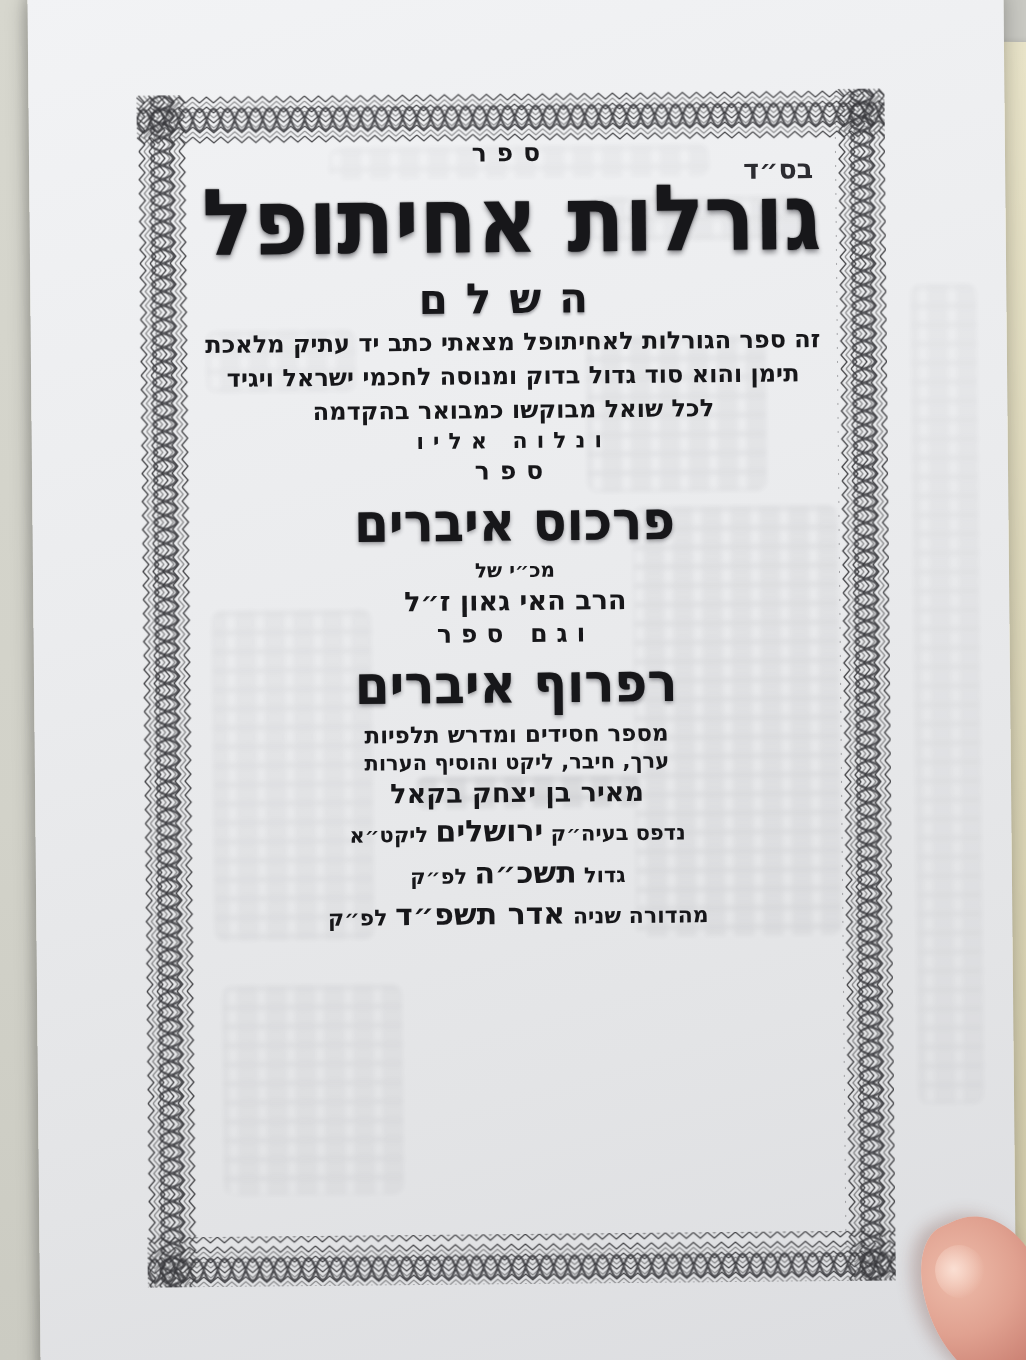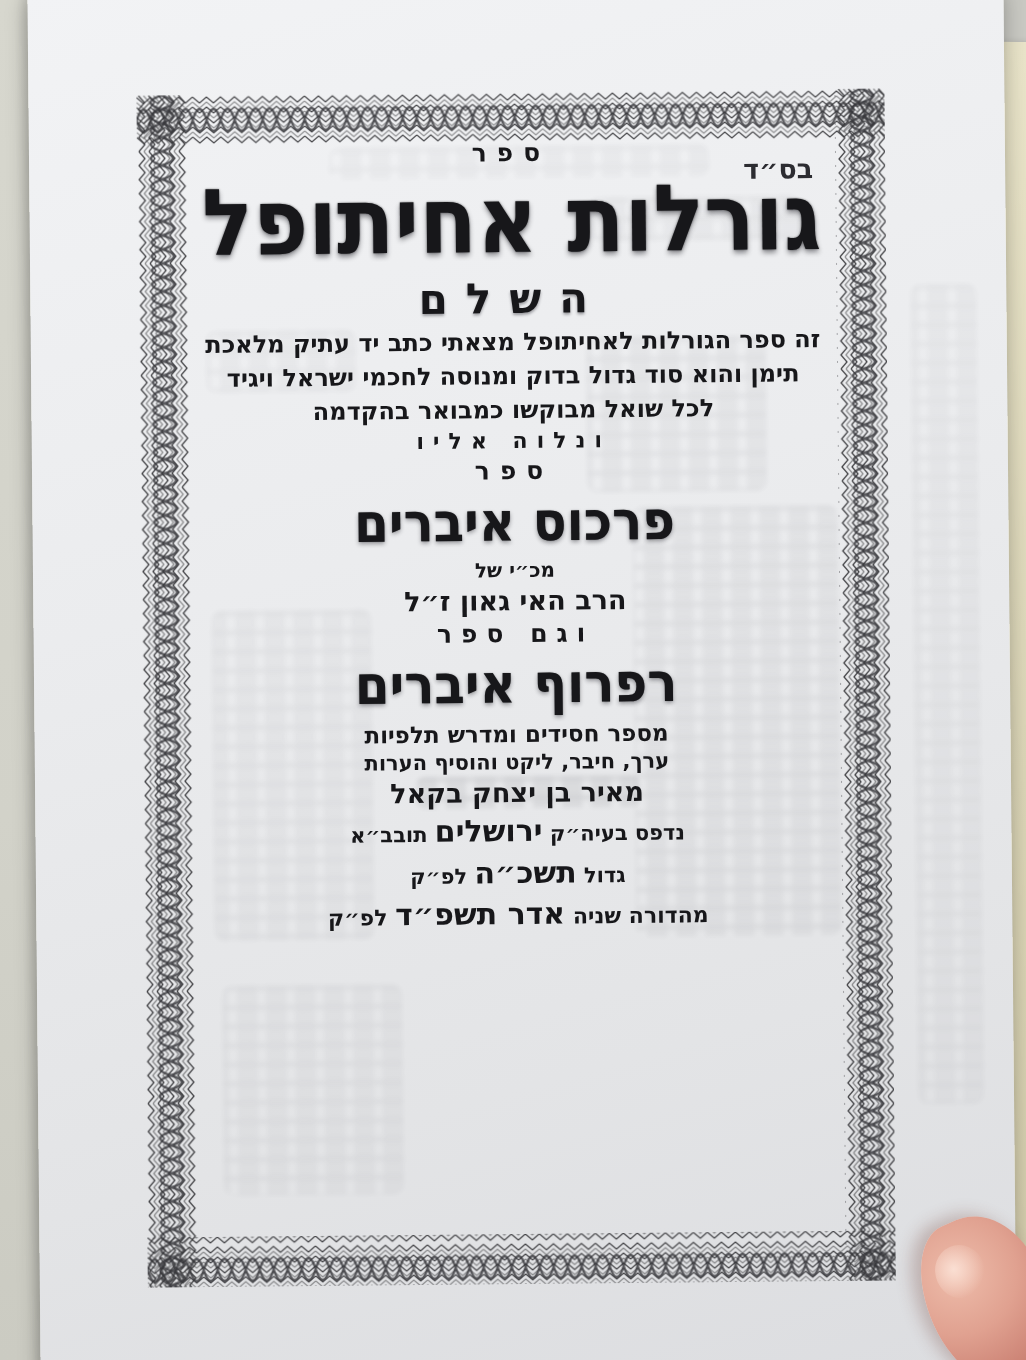--- a/index.html
+++ b/index.html
@@ -161,21 +161,21 @@
       <div class="t-mki">מכ״י של</div>
       <div class="t-gaon">הרב האי גאון ז״ל</div>
       <div class="t-also">וגם ספר</div>
       <div class="t-big2">רפרוף איברים</div>
       <div class="t-sources">מספר חסידים ומדרש תלפיות</div>
       <div class="t-role">ערך, חיבר, ליקט והוסיף הערות</div>
       <div class="t-editor">מאיר בן יצחק בקאל</div>
       <div class="t-printed">
         <span>נדפס בעיה״ק</span>
         <span class="big">ירושלים</span>
-        <span>תובב״א</span>
+        <span>ליקט״א</span>
       </div>
       <div class="t-year">
         <span>גדול</span>
         <span class="big">תשכ״ה</span>
         <span>לפ״ק</span>
       </div>
       <div class="t-edition">
         <span>מהדורה שניה</span>
         <span class="big">אדר תשפ״ד</span>
         <span>לפ״ק</span>

